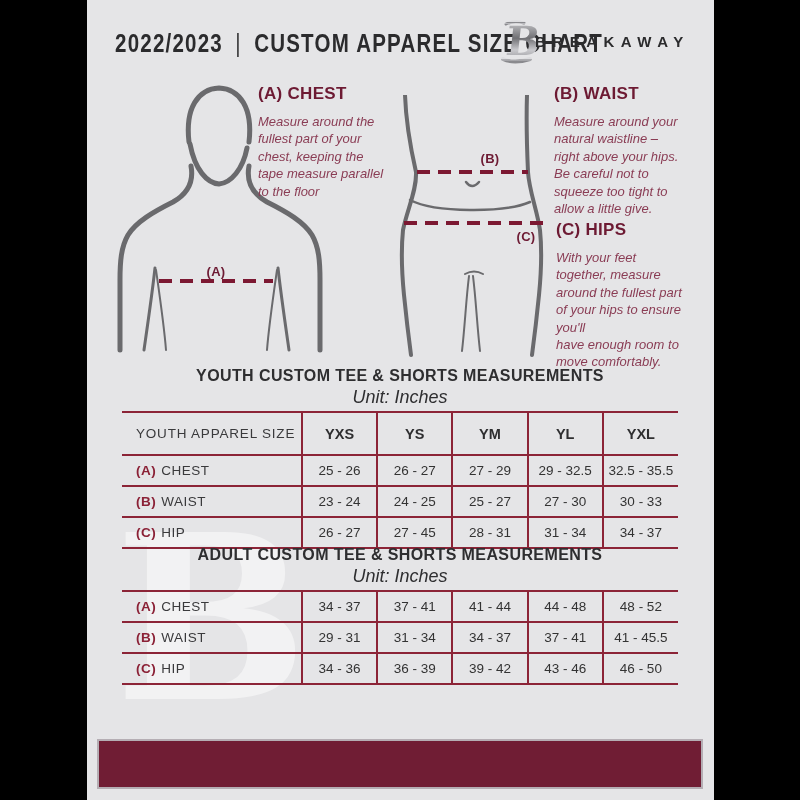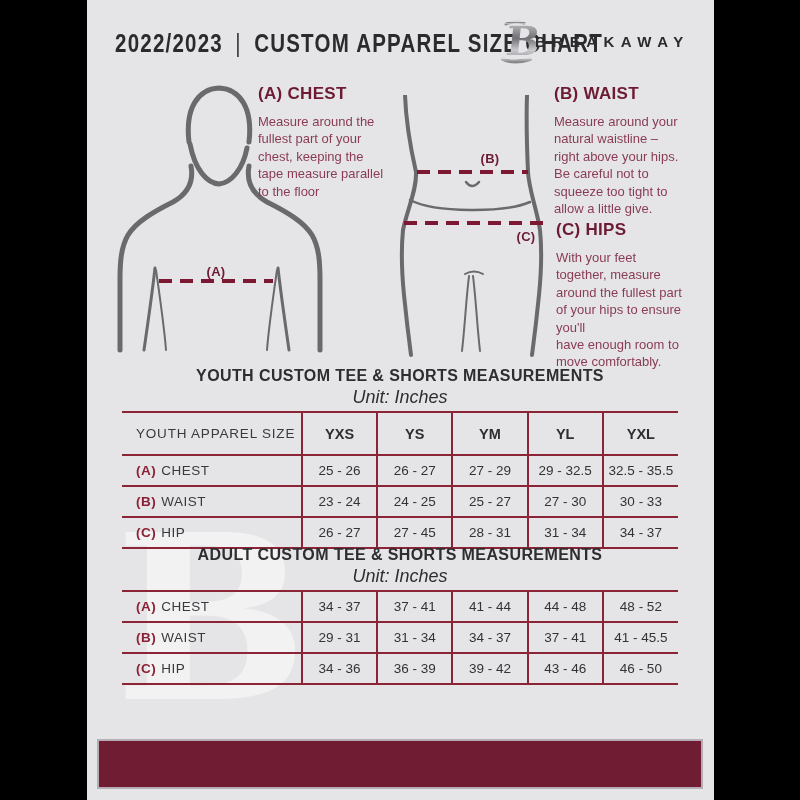--- a/index.html
+++ b/index.html
@@ -58,21 +58,21 @@
     font-weight:700;font-size:13px;color:var(--head-maroon);
     letter-spacing:0.3px;
   }
   
   .guide{position:absolute;}
   .guide h3{
     font-size:17px;font-weight:700;color:var(--head-maroon);
     letter-spacing:0.3px;margin-bottom:9px;
   }
   .guide p{
-    font-size:13px;line-height:1.34;
+    font-style:italic;font-size:13px;line-height:1.34;
     color:var(--body-maroon);white-space:pre-line;
   }
   .guide-a{left:171px;top:84px;width:165px;}
   .guide-b{left:467px;top:84px;width:160px;}
   .guide-c{left:469px;top:220px;width:160px;}
   
   .tbl-title{
     position:absolute;left:35px;width:556px;text-align:center;
     font-weight:700;font-size:16px;letter-spacing:0.4px;color:#2e2e30;
   }

